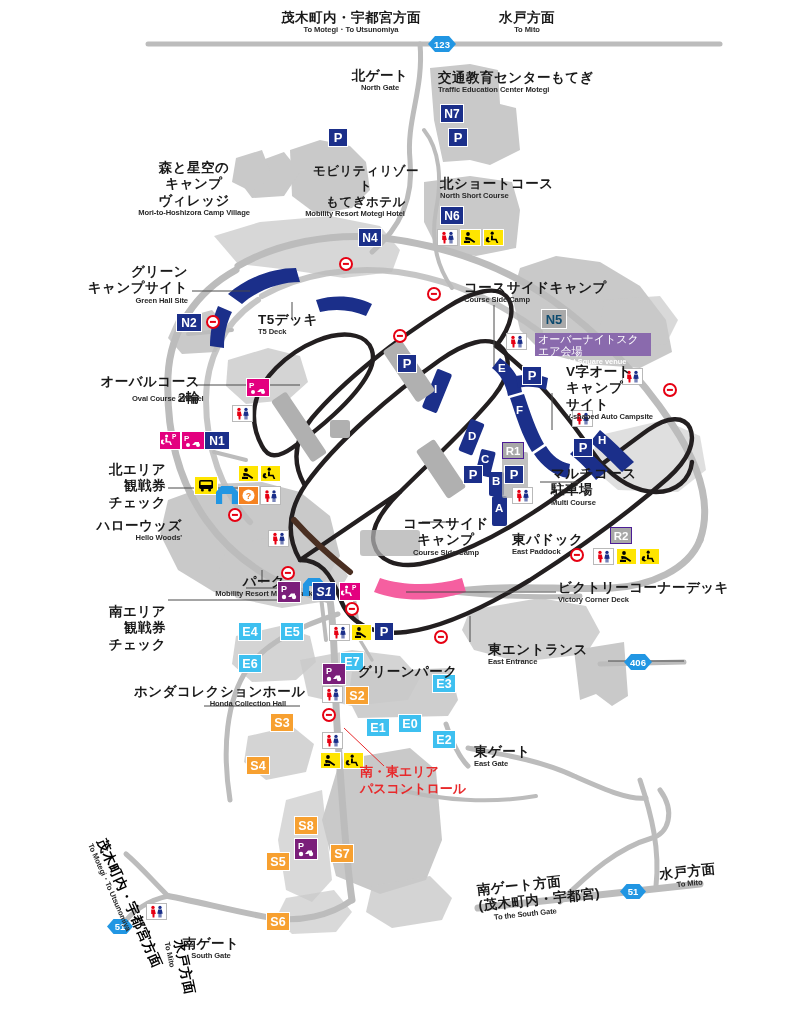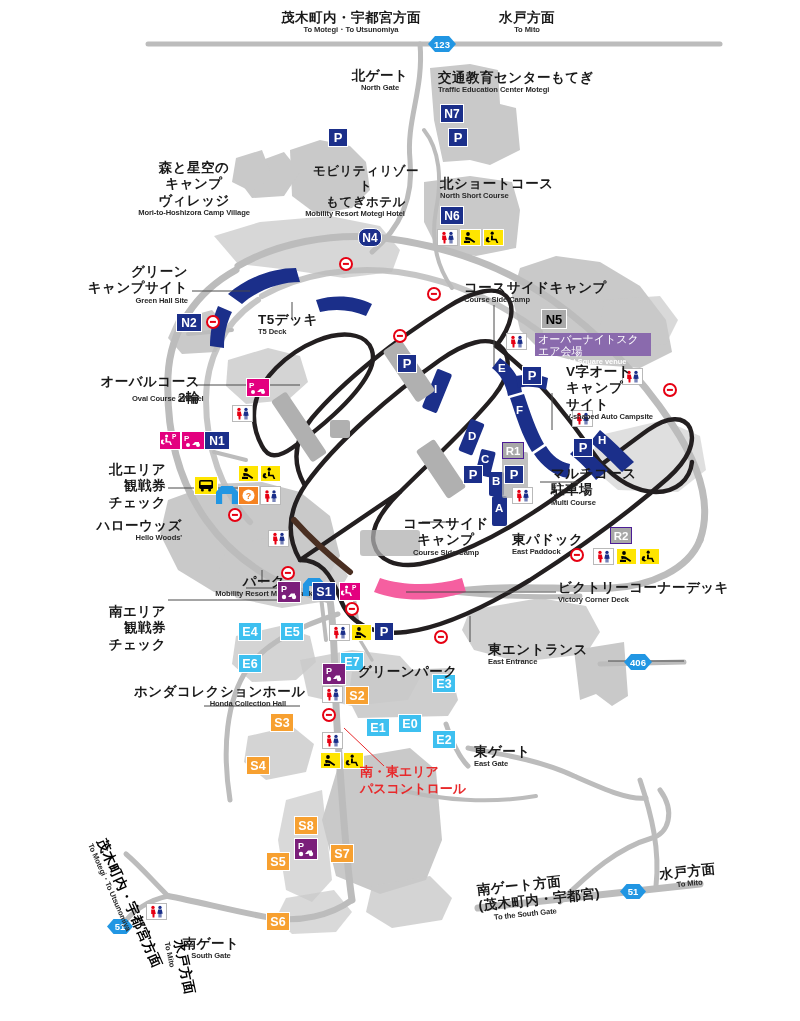--- a/index.html
+++ b/index.html
@@ -13,21 +13,21 @@
   .en{font-size:7.6px;font-weight:700;letter-spacing:-.1px;line-height:1.1;color:#2b2b2b;}
   .ctr{text-align:center;}
   .rgt{text-align:right;}
   .red-lbl{color:#e8292b;font-size:13px;font-weight:700;line-height:1.28;}
   
   .sq{position:absolute;display:flex;align-items:center;justify-content:center;
       font-weight:700;color:#fff;box-sizing:border-box;}
   .nblue{background:#1b2f8a;border:1.2px solid #ffffff;font-size:12px;}
   .eblue{background:#3ec0f0;color:#ffffff;font-size:12.5px;border:1.2px solid #ffffff;}
   .sorange{background:#f7a030;color:#ffffff;font-size:12.5px;border:1.2px solid #ffffff;}
-  .s1blue{background:#1b2f8a;color:#fff;font-size:12.5px;border:1.2px solid #fff;}
+  .s1blue{background:#1b2f8a;color:#fff;font-size:12.5px;border:1.2px solid #fff;font-style:italic;}
   .s2or{background:#f7a030;color:#fff;font-size:12.5px;border:1.2px solid #fff;}
   .rbadge{background:#a8a8a8;color:#ffffff;font-size:11.5px;border:1px solid #4c1d95;}
   .yel{background:#ffe500;border:1.1px solid #ffffff;}
   .wht{background:#ffffff;border:1.1px solid #b9b9b9;}
   .org{background:#f58220;border:1.1px solid #ffffff;}
   .mag{background:#e3007f;border:1.1px solid #ffffff;}
   .pur{background:#7b1f7a;border:1.1px solid #ffffff;}
   .rt{position:absolute;border-radius:50%;background:#ffffff;border:2.2px solid #e60012;
       box-sizing:border-box;}
   .rt:after{content:"";position:absolute;left:50%;top:50%;width:62%;height:2.2px;
@@ -273,21 +273,21 @@
         <path d="M6 4.4h1.9v3.4h3.6l1.8 4.2h-1.7L10.4 9.3H6.1A2.7 2.7 0 1 1 3.6 6l.5 1.5a1.4 1.4 0 1 0 1.9 1.9z" fill="#000"></path>
       </svg>
   </div>
 
   <div class="sq nblue" style="left:328px;top:128px;width:20px;height:19px;font-size:13px;">P</div>
   <div class="lbl ctr" style="left:290px;top:164px;width:130px;">
     <div class="jp sm" style="white-space:pre-line;margin-left:22px;">モビリティリゾート
 もてぎホテル</div>
     <div class="en">Mobility Resort Motegi Hotel</div>
   </div>
-  <div class="sq nblue" style="left:358px;top:228px;width:24px;height:19px;border-radius:8px;">N4</div>
+  <div class="sq nblue" style="left:358px;top:228px;width:24px;height:19px;">N4</div>
   <div class="rt" style="left:339px;top:257px;width:14px;height:14px;"></div>
 
   <div class="lbl ctr" style="left:130px;top:160px;width:128px;">
     <div class="jp" style="white-space:pre-line;">森と星空の
 キャンプ
 ヴィレッジ</div>
     <div class="en">Mori-to-Hoshizora Camp Village</div>
   </div>
 
   <div class="lbl rgt" style="left:84px;top:264px;width:104px;">
@@ -302,21 +302,21 @@
     <div class="jp">T5デッキ</div>
     <div class="en">T5 Deck</div>
   </div>
   <div class="rt" style="left:393px;top:329px;width:14px;height:14px;"></div>
   <div class="rt" style="left:427px;top:287px;width:14px;height:14px;"></div>
 
   <div class="lbl" style="left:464px;top:280px;">
     <div class="jp">コースサイドキャンプ</div>
     <div class="en">Course Side Camp</div>
   </div>
-  <div class="sq" style="left:541px;top:309px;width:26px;height:20px;background:#a9a9a9;color:#000000;font-size:13px;border:1px solid #fff;">N5</div>
+  <div class="sq" style="left:541px;top:309px;width:26px;height:20px;background:#a9a9a9;color:#0c4a6e;font-size:13px;border:1px solid #fff;">N5</div>
   <div class="ovnight" style="left:535px;top:333px;width:116px;height:23px;">
     <div class="j">オーバーナイトスクエア会場</div>
     <div class="e">Over Night Square venue</div>
   </div>
   <div class="sq wht" style="left:506px;top:333px;width:21px;height:17px;">
     <svg class="ico" width="17" height="13" viewBox="0 0 17 13">
         <circle cx="5" cy="2.4" r="1.7" fill="#e60012"></circle>
         <path d="M3.2 4.6h3.6l1 4.4H6.6l-.2 3.4H4.6L4.4 9H3.2z" fill="#e60012"></path>
         <circle cx="12" cy="2.4" r="1.7" fill="#1b2f8a"></circle>
         <path d="M10.2 4.6h3.6l.9 4.2h-1.3v3.6h-1V9h-.8v3.4h-1V8.8h-1.3z" fill="#1b2f8a"></path>

